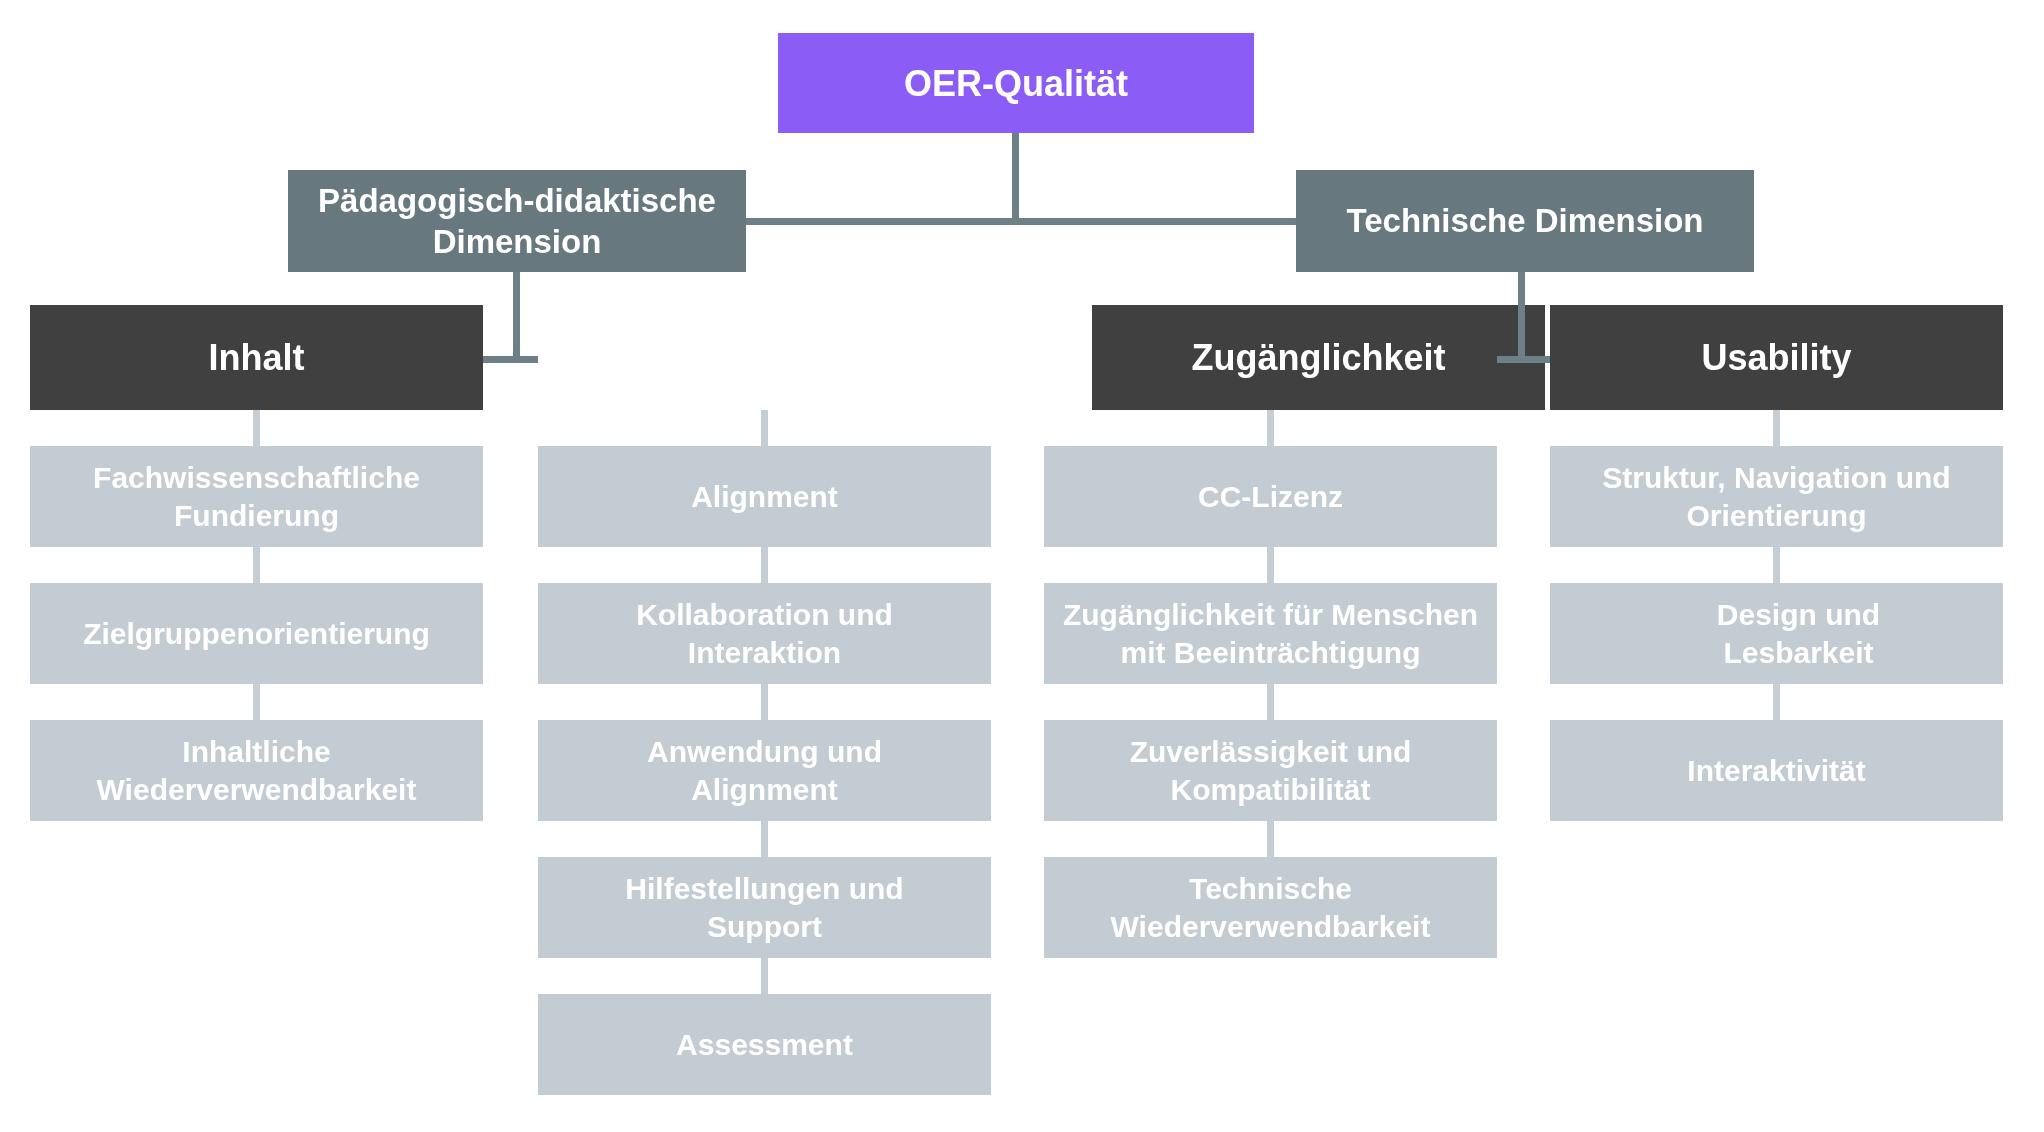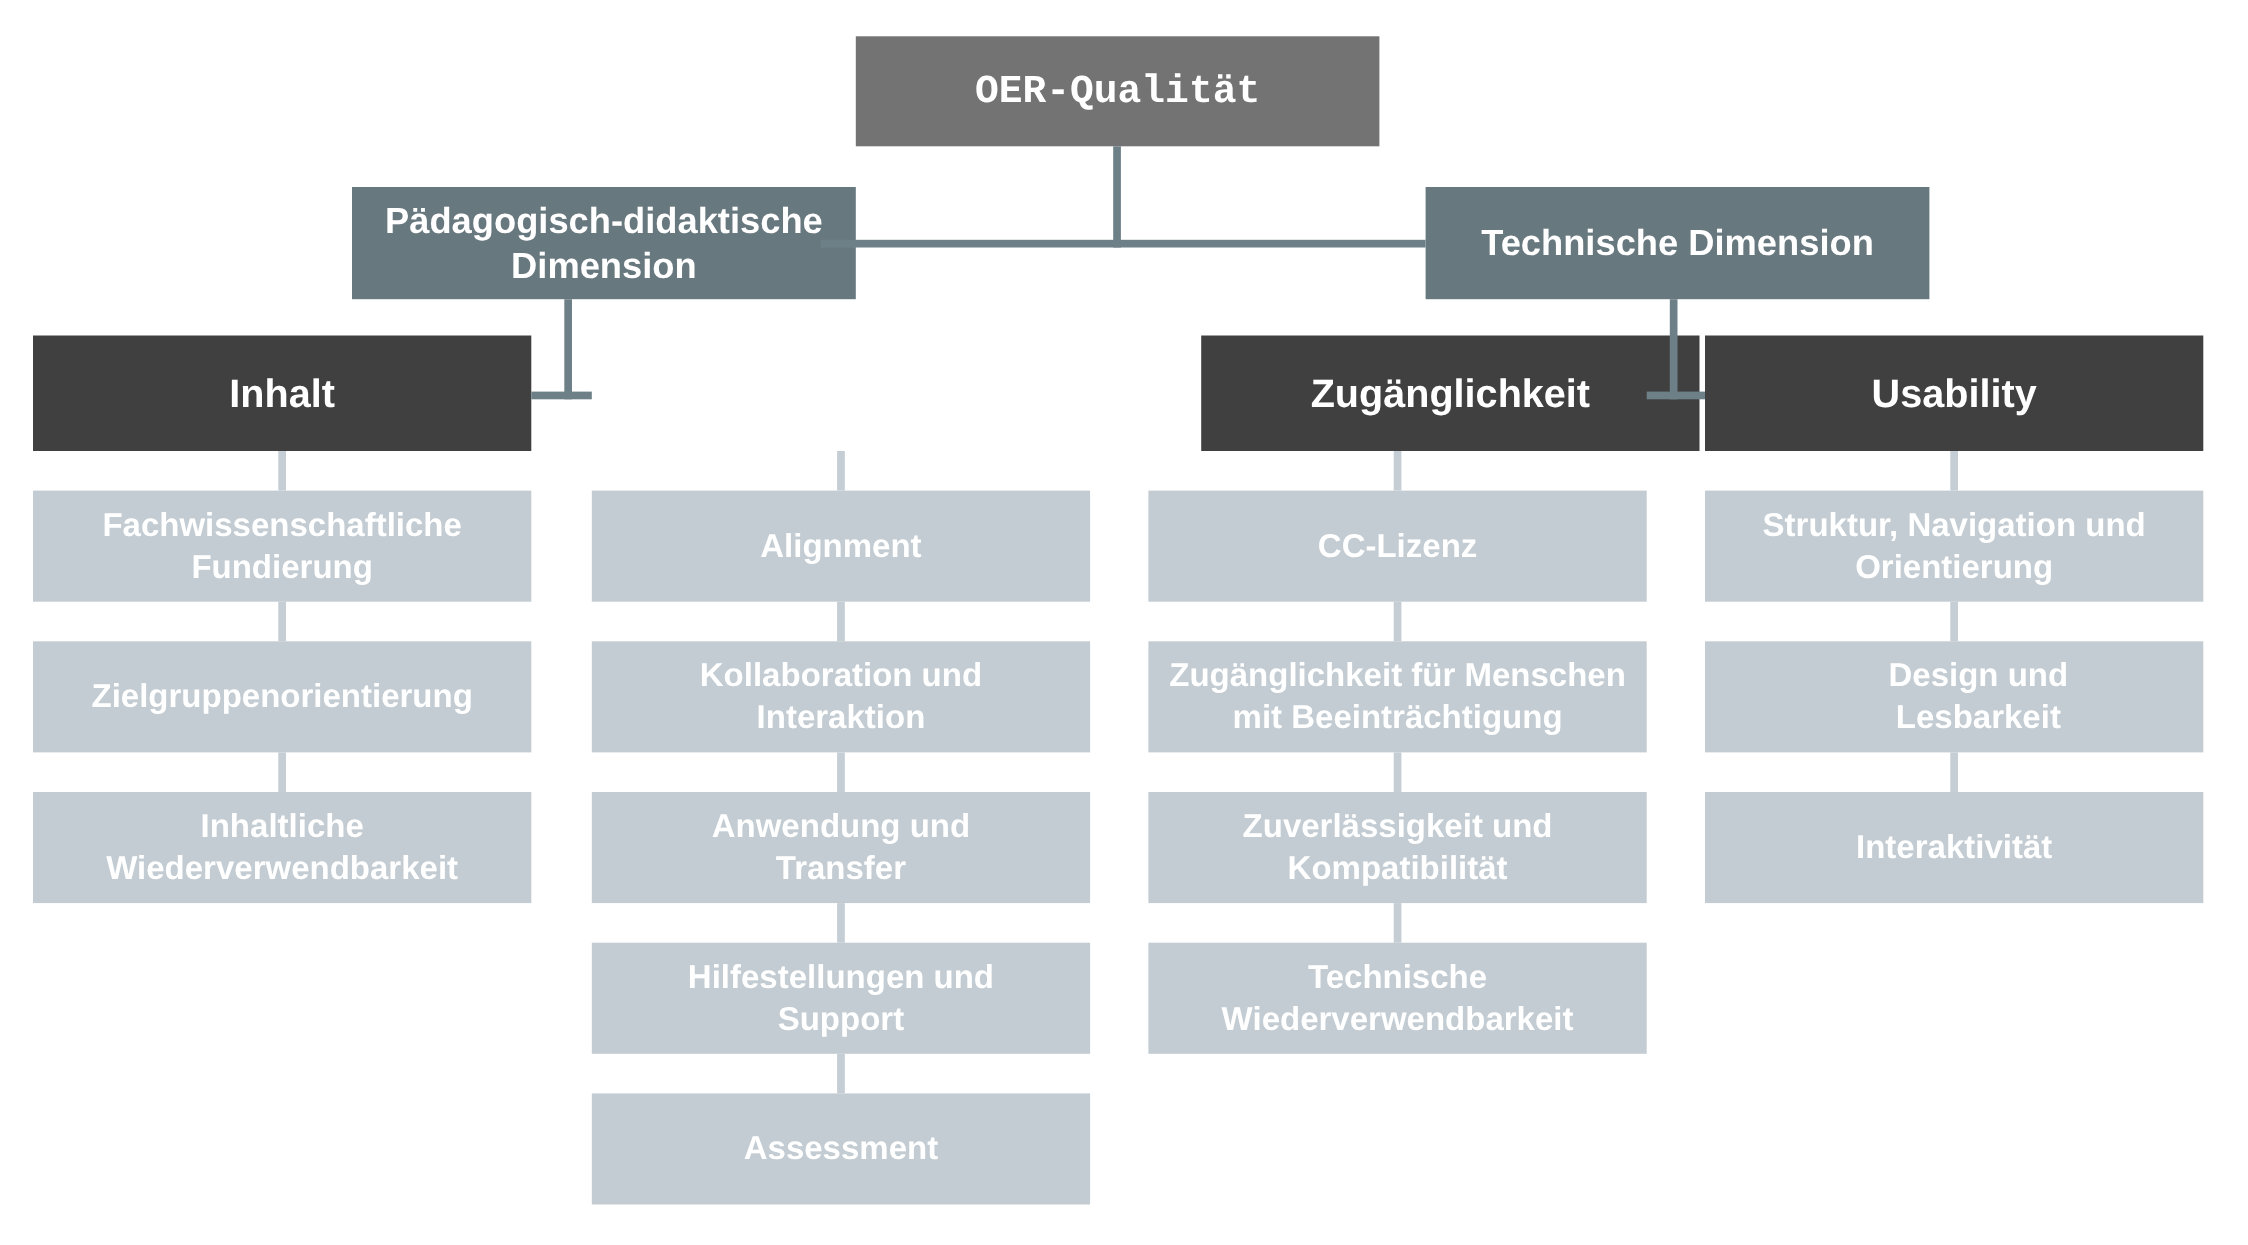--- a/index.html
+++ b/index.html
@@ -21,23 +21,22 @@
     align-items: center;
     justify-content: center;
     text-align: center;
     color: #ffffff;
     font-weight: bold;
     white-space: pre-line;
     line-height: 1.25;
     box-sizing: border-box;
   }
   .root-box {
-    background: #737373;
+    background: #8b5cf6;
     font-size: 36px;
-    font-family: Liberation Mono, monospace;
   }
   .dim-box {
     background: #68787f;
     font-size: 33px;
   }
   .cat-box {
     background: #404040;
     font-size: 36px;
   }
   .item-box {
@@ -50,39 +49,39 @@
   .line-dark { background: #6e8087; }
   .line-light { background: #c5ced4; }
 </style>
 </head>
 <body>
 
 <div id="canvas">
 
   <div class="box root-box" style="left:778px; top:33px; width:476px; height:100px;">OER-Qualität</div>
 
-  <div class="box dim-box" style="left:288px; top:170px; width:458px; height:102px;margin-left:32px;">Pädagogisch-didaktische
+  <div class="box dim-box" style="left:288px; top:170px; width:458px; height:102px;">Pädagogisch-didaktische
 Dimension</div>
   <div class="box dim-box" style="left:1296px; top:170px; width:458px; height:102px;">Technische Dimension</div>
 
   <div class="box cat-box" style="left:30px; top:305px; width:453px; height:105px;">Inhalt</div>
   <div class="box cat-box" style="left:1044px; top:305px; width:453px; height:105px;margin-left:48px;">Zugänglichkeit</div>
   <div class="box cat-box" style="left:1550px; top:305px; width:453px; height:105px;">Usability</div>
 
   <div class="box item-box" style="left:30px; top:446px; width:453px; height:101px;">Fachwissenschaftliche
 Fundierung</div>
   <div class="box item-box" style="left:30px; top:583px; width:453px; height:101px;">Zielgruppenorientierung</div>
   <div class="box item-box" style="left:30px; top:720px; width:453px; height:101px;">Inhaltliche
 Wiederverwendbarkeit</div>
 
   <div class="box item-box" style="left:538px; top:446px; width:453px; height:101px;">Alignment</div>
   <div class="box item-box" style="left:538px; top:583px; width:453px; height:101px;">Kollaboration und
 Interaktion</div>
   <div class="box item-box" style="left:538px; top:720px; width:453px; height:101px;">Anwendung und
-Transfer</div>
+Alignment</div>
   <div class="box item-box" style="left:538px; top:857px; width:453px; height:101px;">Hilfestellungen und
 Support</div>
   <div class="box item-box" style="left:538px; top:994px; width:453px; height:101px;">Assessment</div>
 
   <div class="box item-box" style="left:1044px; top:446px; width:453px; height:101px;">CC-Lizenz</div>
   <div class="box item-box" style="left:1044px; top:583px; width:453px; height:101px;">Zugänglichkeit für Menschen
 mit Beeinträchtigung</div>
   <div class="box item-box" style="left:1044px; top:720px; width:453px; height:101px;">Zuverlässigkeit und
 Kompatibilität</div>
   <div class="box item-box" style="left:1044px; top:857px; width:453px; height:101px;">Technische

